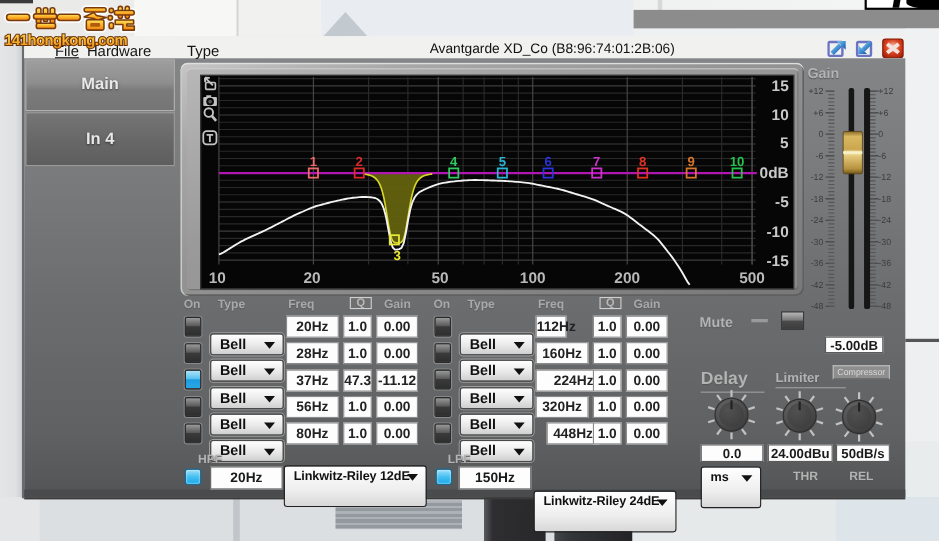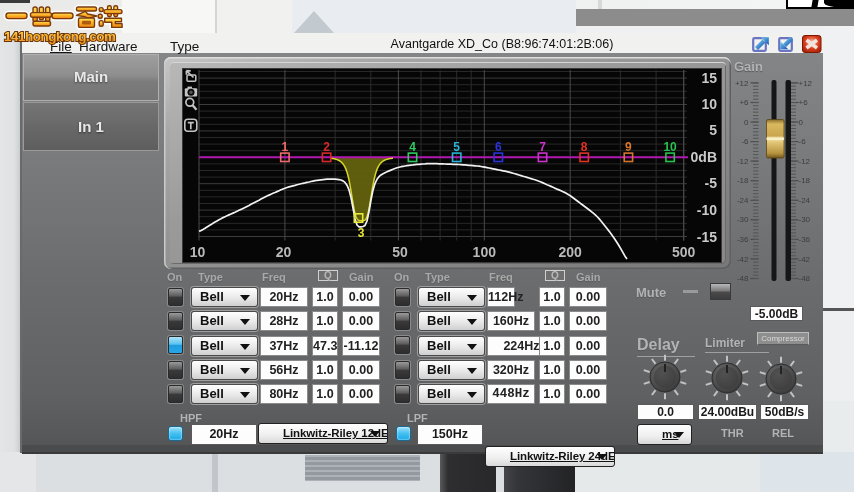--- a/index.html
+++ b/index.html
@@ -1,27 +1,27 @@
 <!DOCTYPE html>
 <html><head><meta charset="utf-8"><style>
 *{margin:0;padding:0;box-sizing:border-box;}
 html,body{width:854px;height:492px;overflow:hidden;font-family:"Liberation Sans",sans-serif;}
 body{position:relative;background:#e9eaeb;}
 .abs{position:absolute;}
 .hdr{position:absolute;font-size:11px;font-weight:bold;color:#a9a9a9;text-shadow:0 1px 1px #5a5a5a;}
 .qhdr{position:absolute;font-size:10px;font-weight:bold;color:#b9b9b9;border:1px solid #cfcfcf;padding:0 5px;height:11px;line-height:10px;background:#6f6f6f;}
 .onbtn{position:absolute;width:15px;height:18px;border-radius:2px;border:1px solid #2a2a2a;background:linear-gradient(#9a9a9a,#5a5a5a 45%,#3a3a3a 50%,#2e2e2e);box-shadow:0 0 0 1px #8a8a8a;}
 .onbtn.blue{background:linear-gradient(#aee4fa,#59c2ef 45%,#1d9ce0 52%,#2aa6e6);}
-.bell{position:absolute;width:67px;height:20px;border-radius:3px;border:1px solid #4a4a4a;background:linear-gradient(#ffffff,#e9e9e9 55%,#cfcfcf);font-size:13px;font-weight:bold;color:#111;line-height:18px;padding-left:8px;box-shadow:0 0 0 1px #9f9f9f;}
+.bell{position:absolute;width:67px;height:20px;border-radius:3px;border:1px solid #4a4a4a;background:linear-gradient(#ffffff,#e9e9e9 55%,#cfcfcf);font-size:13px;font-weight:bold;color:#111;line-height:18px;padding-left:8px;box-shadow:0 0 0 1px #9f9f9f;margin-top:16px;}
 .tri{position:absolute;right:7px;top:7px;width:0;height:0;border-left:5px solid transparent;border-right:5px solid transparent;border-top:6px solid #111;}
 .vbox{position:absolute;height:20px;background:#fdfdfd;border:1px solid #8a8a8a;font-size:12.5px;font-weight:bold;color:#222;text-align:center;line-height:18px;}
 .wbox{position:absolute;background:#fdfdfd;border:1px solid #5a5a5a;font-weight:bold;color:#1a1a1a;text-align:center;}
 .lbl{position:absolute;font-weight:bold;color:#b3b3b3;text-shadow:0 1px 1px #565656;}
 .chk{position:absolute;width:15px;height:15px;border-radius:3px;border:1px solid #1a6a96;background:linear-gradient(#9fe0fa,#45c0f0 50%,#18a8e8);box-shadow:inset 0 0 2px #fff;}
-.ddl{position:absolute;height:21px;background:linear-gradient(#ffffff,#eee 60%,#d8d8d8);border:1.5px solid #222;border-radius:3px;font-size:11.5px;font-weight:bold;color:#111;line-height:18px;padding-left:24px;white-space:nowrap;overflow:hidden;letter-spacing:-0.1px;text-decoration:underline;}
+.ddl{position:absolute;height:38px;background:linear-gradient(#ffffff,#eee 60%,#d8d8d8);border:1.5px solid #222;border-radius:3px;font-size:11.5px;font-weight:bold;color:#111;line-height:18px;padding-left:8px;white-space:nowrap;overflow:hidden;letter-spacing:-0.1px;}
 .ddl .tri{top:7px;}
 </style></head><body>
 
 <div class="abs" style="left:0;top:0;width:854px;height:33px;background:linear-gradient(90deg,#e8e8e6 0,#ececea 120px,#f6f6f4 140px,#e4e4e2 200px,#eeeeec 300px,#f2f3f2 470px,#eff1f0 560px,#f4f5f5 854px);"></div>
 <div class="abs" style="left:122px;top:0;width:95px;height:33px;background:#f7f7f5;"></div>
 <div class="abs" style="left:215px;top:0;width:2px;height:33px;background:#d5d5d3;"></div>
 <div class="abs" style="left:217px;top:0;width:75px;height:33px;background:#f1f1ef;"></div>
 <div class="abs" style="left:292px;top:0;width:284px;height:33px;background:#e9edf2;"></div>
 <svg class="abs" style="left:292px;top:0;" width="50" height="33" viewBox="0 0 50 33">
     <polygon points="2,33 22,11 42,33" fill="#a8b0b8" opacity="0.6"></polygon>
@@ -81,21 +81,21 @@
 <rect x="27.2" y="5.2" width="12.6" height="12.6" rx="1.2" fill="none" stroke="#6a74c0" stroke-width="2.2"></rect>
 <path d="M39.5 5.5 L32.5 12.5" stroke="url(#bi)" stroke-width="4.2" fill="none"></path>
 <path d="M36.2 16.2 L28.2 16.2 L28.2 8.2 Z" fill="url(#bi)"></path>
 <rect x="50.5" y="2.5" width="18.5" height="17" rx="2.5" fill="url(#xr)" stroke="#801800" stroke-width="1"></rect>
 <path d="M54.5 7 L65 15 M65 7 L54.5 15" stroke="#f2e4dc" stroke-width="3.6"></path>
 </svg>
 
 <div class="abs" style="left:23px;top:53.5px;width:136px;height:47px;border:1px solid #b0b0b0;background:linear-gradient(#9e9e9e 0,#8e8e8e 45%,#7b7b7b 60%,#757575 100%);"></div>
 <div class="abs" style="left:23px;top:102px;width:136px;height:49px;border:1px solid #9a9a9a;background:linear-gradient(#757575 0,#686868 50%,#5e5e5e 100%);"></div>
 <div class="abs" style="left:23px;top:68px;width:136px;text-align:center;font-size:15px;font-weight:bold;color:#e8e8e8;text-shadow:0 1px 2px #444;">Main</div>
-<div class="abs" style="left:23px;top:118px;width:136px;text-align:center;font-size:15px;font-weight:bold;color:#e8e8e8;text-shadow:0 1px 2px #333;">In 1</div>
+<div class="abs" style="left:23px;top:118px;width:136px;text-align:center;font-size:15px;font-weight:bold;color:#e8e8e8;text-shadow:0 1px 2px #333;">In 4</div>
 
 <div class="abs" style="left:164px;top:57px;width:567px;height:212px;border-radius:7px;background:linear-gradient(160deg,#c6c6c6 0,#a8a8a8 18%,#949494 45%,#828282 80%,#787878 100%);box-shadow:inset 0 1.5px 0 #dedede, inset 1.5px 0 0 #cacaca, inset -1.5px -1.5px 0 #606060;"></div>
 <div class="abs" style="left:170px;top:62px;width:556px;height:202px;border-radius:4px;background:linear-gradient(160deg,#b8b8b8 0,#9a9a9a 40%,#888 100%);box-shadow:inset 0 1px 0 #d6d6d6, inset -1px -1px 0 #6a6a6a;"></div>
 <div class="abs" style="left:182px;top:68px;width:540px;height:195px;background:#060606;border:1px solid #3a3a3a;"></div>
 <svg width="854" height="492" viewBox="0 0 854 492" style="position:absolute;left:0;top:0" xmlns="http://www.w3.org/2000/svg">
 <line x1="199" y1="157.3" x2="687" y2="157.3" stroke="#3c3c3c" stroke-width="1"></line>
     <line x1="199" y1="150.7" x2="687" y2="150.7" stroke="#282828" stroke-width="1"></line>
     <line x1="199" y1="144.1" x2="687" y2="144.1" stroke="#282828" stroke-width="1"></line>
     <line x1="199" y1="137.5" x2="687" y2="137.5" stroke="#282828" stroke-width="1"></line>
     <line x1="199" y1="130.9" x2="687" y2="130.9" stroke="#3c3c3c" stroke-width="1"></line>
@@ -244,21 +244,21 @@
 <div class="vbox" style="left:487px;top:335.7px;width:69px;">224Hz</div>
 <div class="vbox" style="left:539px;top:335.7px;width:26px;">1.0</div>
 <div class="vbox" style="left:569px;top:335.7px;width:38px;">0.00</div>
 <div class="onbtn" style="left:395px;top:360.6px;"></div>
 <div class="bell" style="left:418px;top:360.1px;">Bell<span class="tri"></span></div>
 <div class="vbox" style="left:487px;top:360.1px;width:48px;">320Hz</div>
 <div class="vbox" style="left:539px;top:360.1px;width:26px;">1.0</div>
 <div class="vbox" style="left:569px;top:360.1px;width:38px;">0.00</div>
 <div class="onbtn" style="left:395px;top:384.9px;"></div>
 <div class="bell" style="left:418px;top:384.4px;">Bell<span class="tri"></span></div>
-<div class="vbox" style="left:487px;top:384.4px;width:48px;font-family:Liberation Mono, monospace;">448Hz</div>
+<div class="vbox" style="left:497px;top:384.4px;width:48px;">448Hz</div>
 <div class="vbox" style="left:539px;top:384.4px;width:26px;">1.0</div>
 <div class="vbox" style="left:569px;top:384.4px;width:38px;">0.00</div>
 
 <div class="lbl" style="left:180px;top:412px;font-size:11px;">HPF</div>
 <div class="lbl" style="left:407px;top:412px;font-size:11px;">LPF</div>
 <div class="chk" style="left:168px;top:426px;"></div>
 <div class="chk" style="left:396px;top:426px;"></div>
 <div class="wbox" style="left:191px;top:424px;width:66px;height:21px;font-size:12.5px;line-height:19px;">20Hz</div>
 <div class="wbox" style="left:417px;top:424px;width:66px;height:21px;font-size:12.5px;line-height:19px;">150Hz</div>
 <div class="ddl" style="left:258px;top:423px;width:130px;">Linkwitz-Riley 12dE<span class="tri"></span></div>

